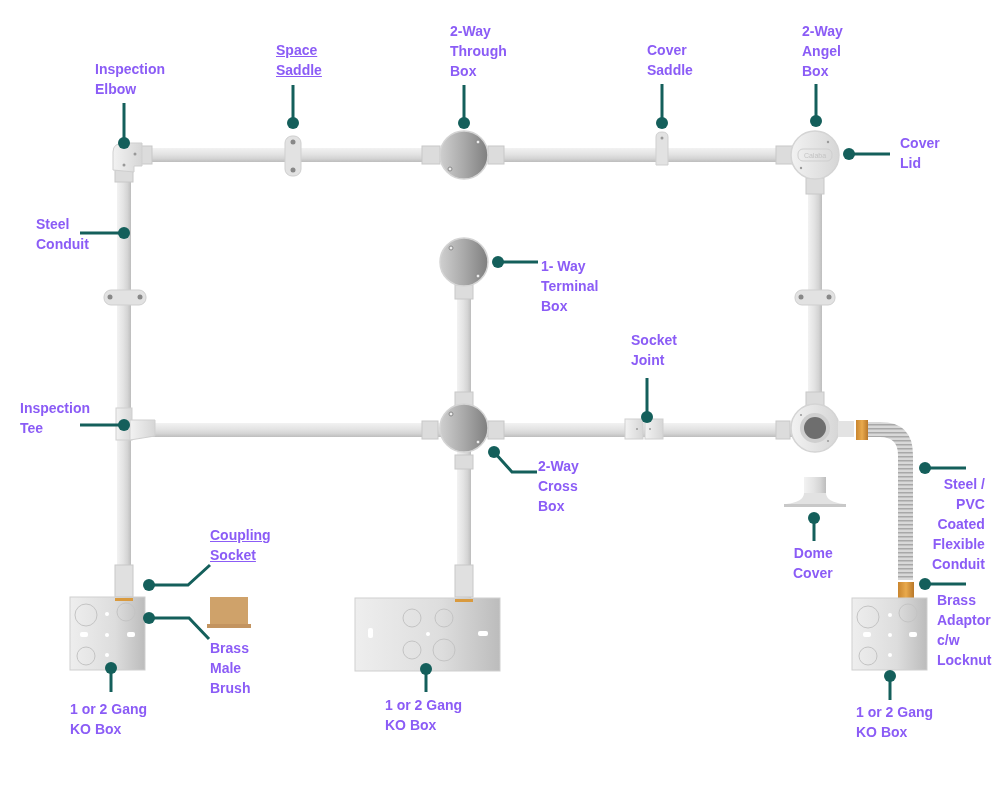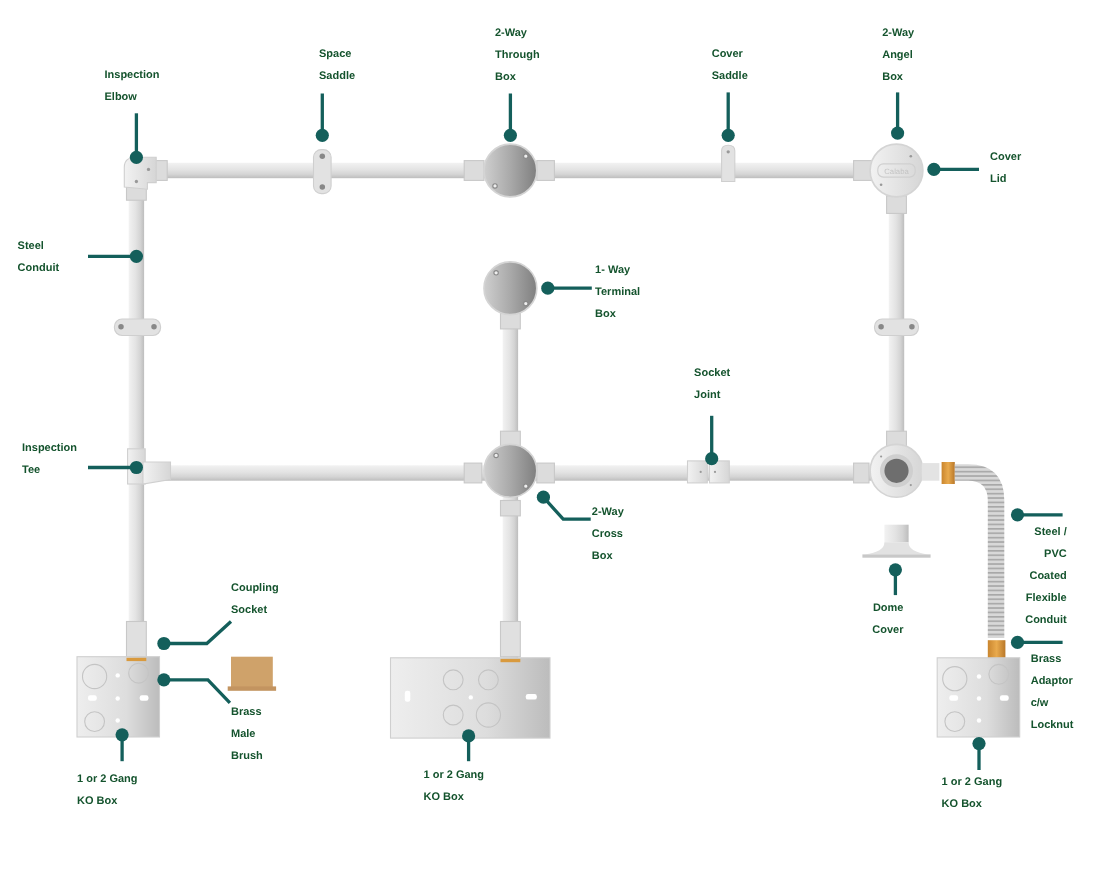--- a/index.html
+++ b/index.html
@@ -1,18 +1,18 @@
 <!DOCTYPE html>
 <html><head>
 <meta charset="utf-8">
 <style>
   html,body{margin:0;padding:0;background:#ffffff;}
   body{width:1000px;height:800px;position:relative;overflow:hidden;font-family:"Liberation Sans","DejaVu Sans",sans-serif;}
   #diagram{position:absolute;left:0;top:0;}
-  .lbl{position:absolute;color:#14532d;font-weight:bold;font-size:10px;line-height:20px;white-space:pre-line;}
+  .lbl{position:absolute;color:#8b5cf6;font-weight:bold;font-size:14px;line-height:20px;white-space:pre-line;}
 </style>
 </head>
 <body>
 
 <svg id="diagram" width="1000" height="800" viewBox="0 0 1000 800">
   <defs>
     <linearGradient id="pipeH" x1="0" y1="0" x2="0" y2="1">
       <stop offset="0" stop-color="#f2f2f2"></stop>
       <stop offset="0.45" stop-color="#e3e3e3"></stop>
       <stop offset="0.75" stop-color="#d4d4d4"></stop>
@@ -246,45 +246,45 @@
     <circle cx="426" cy="669" r="6"></circle>
     <circle cx="814" cy="518" r="6"></circle>
     <circle cx="925" cy="468" r="6"></circle>
     <circle cx="925" cy="584" r="6"></circle>
     <circle cx="890" cy="676" r="6"></circle>
   </g>
 </svg>
 
 <div class="lbl" style="left:95px;top:59px;">Inspection
 Elbow</div>
-<div class="lbl" style="left:290px;top:40px;">Space
+<div class="lbl" style="left:276px;top:40px;text-decoration:underline;">Space
 Saddle</div>
 <div class="lbl" style="left:450px;top:21px;">2-Way
 Through
 Box</div>
 <div class="lbl" style="left:647px;top:40px;">Cover
 Saddle</div>
 <div class="lbl" style="left:802px;top:21px;">2-Way
 Angel
 Box</div>
 <div class="lbl" style="left:900px;top:133px;">Cover
 Lid</div>
-<div class="lbl" style="left:16px;top:214px;">Steel
+<div class="lbl" style="left:36px;top:214px;">Steel
 Conduit</div>
-<div class="lbl" style="left:541px;top:236px;">1- Way
+<div class="lbl" style="left:541px;top:256px;">1- Way
 Terminal
 Box</div>
 <div class="lbl" style="left:631px;top:330px;">Socket
 Joint</div>
 <div class="lbl" style="left:20px;top:398px;">Inspection
 Tee</div>
 <div class="lbl" style="left:538px;top:456px;">2-Way
 Cross
 Box</div>
-<div class="lbl" style="left:210px;top:525px;">Coupling
+<div class="lbl" style="left:210px;top:525px;text-decoration:underline;">Coupling
 Socket</div>
 <div class="lbl" style="left:210px;top:638px;">Brass
 Male
 Brush</div>
 <div class="lbl" style="left:70px;top:699px;">1 or 2 Gang
 KO Box</div>
 <div class="lbl" style="left:385px;top:695px;">1 or 2 Gang
 KO Box</div>
 <div class="lbl" style="left:793px;top:543px;text-align:right;">Dome
 Cover</div>

